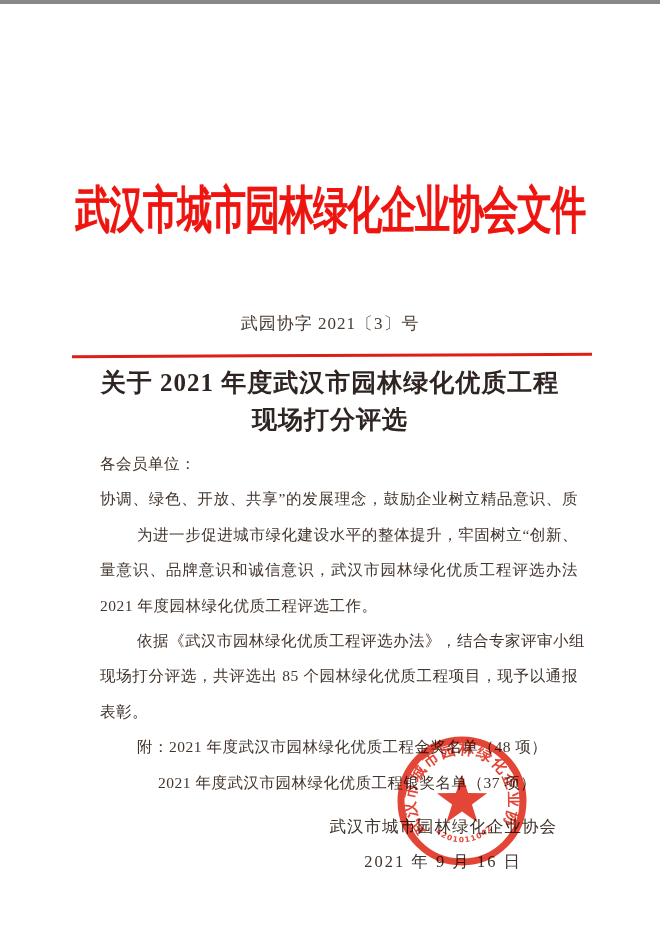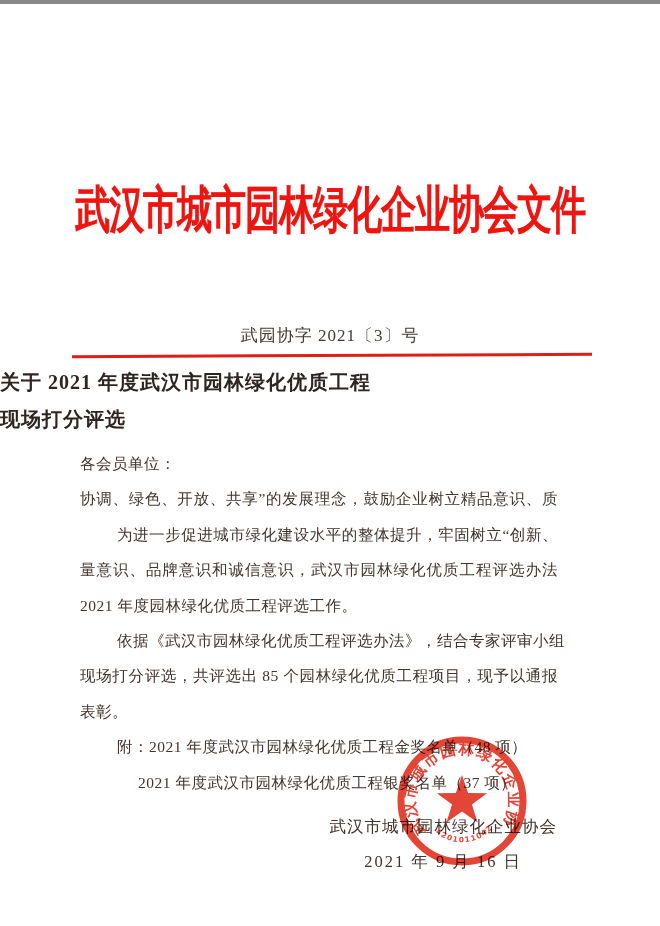--- a/index.html
+++ b/index.html
@@ -17,39 +17,40 @@
     text-align:center;
     font-size:35px;font-weight:bold;
     letter-spacing:-1px;
     color:#ee1511;
     transform:scaleY(1.45);
     transform-origin:top center;
     text-shadow:0.5px 0.5px 0 rgba(238,21,17,.55);
     white-space:nowrap;
   }
   .doc-number{
-    position:absolute;top:320px;left:0;width:660px;
+    position:absolute;top:308px;left:0;width:660px;
     text-align:center;
     font-size:17px;color:#46392f;
     letter-spacing:1px;
     white-space:nowrap;
   }
   .red-rule{
     position:absolute;top:350px;left:72px;width:520px;height:3px;
     background:#dd2015;
     transform:rotate(-0.25deg);
   }
   .doc-title{
     position:absolute;top:360px;left:0;width:660px;
-    font-size:20px;font-weight:bold;color:#2e2522;
+    text-align:center;
+    font-size:25px;font-weight:bold;color:#2e2522;
     line-height:37px;
     letter-spacing:1px;
   }
   .body-block{
-    position:absolute;top:442px;left:80px;width:478px;
+    position:absolute;top:442px;left:100px;width:478px;
     font-size:15.5px;color:#41342c;
     letter-spacing:0.5px;
   }
   .bline{
     display:block;
     height:35.4px;line-height:35.4px;
     white-space:nowrap;
     overflow:visible;
   }
   .bline.just{

